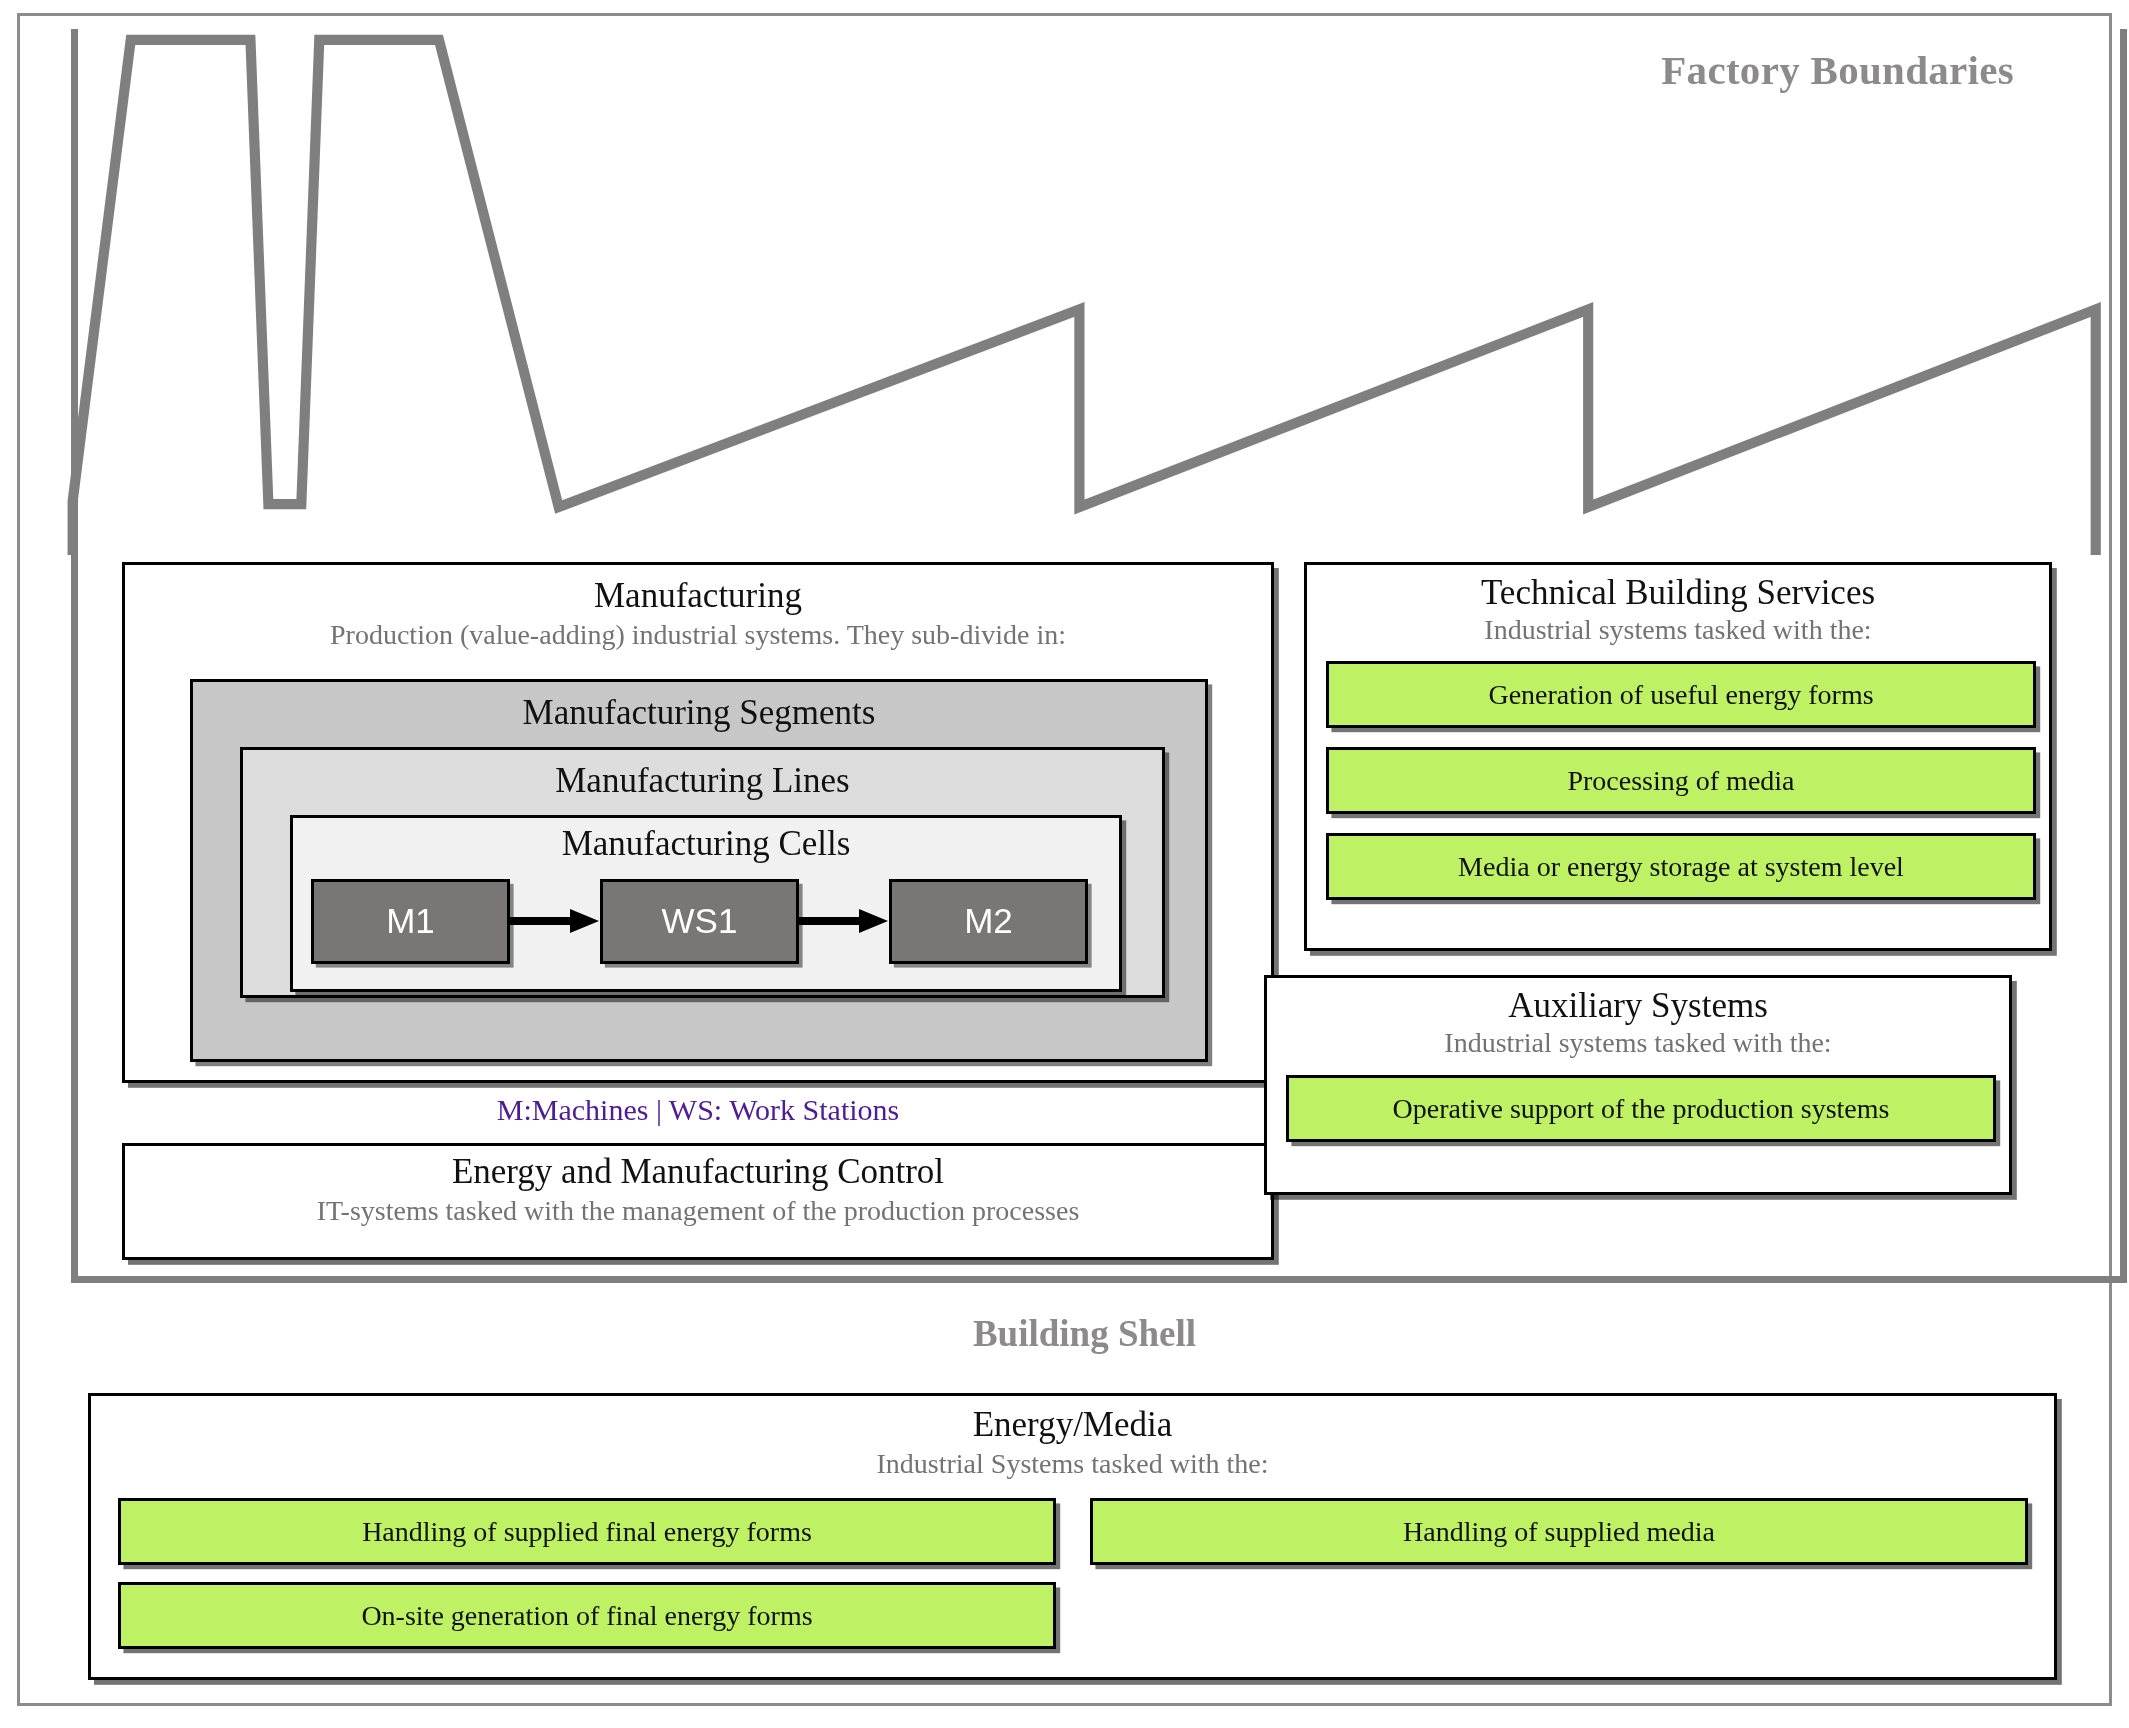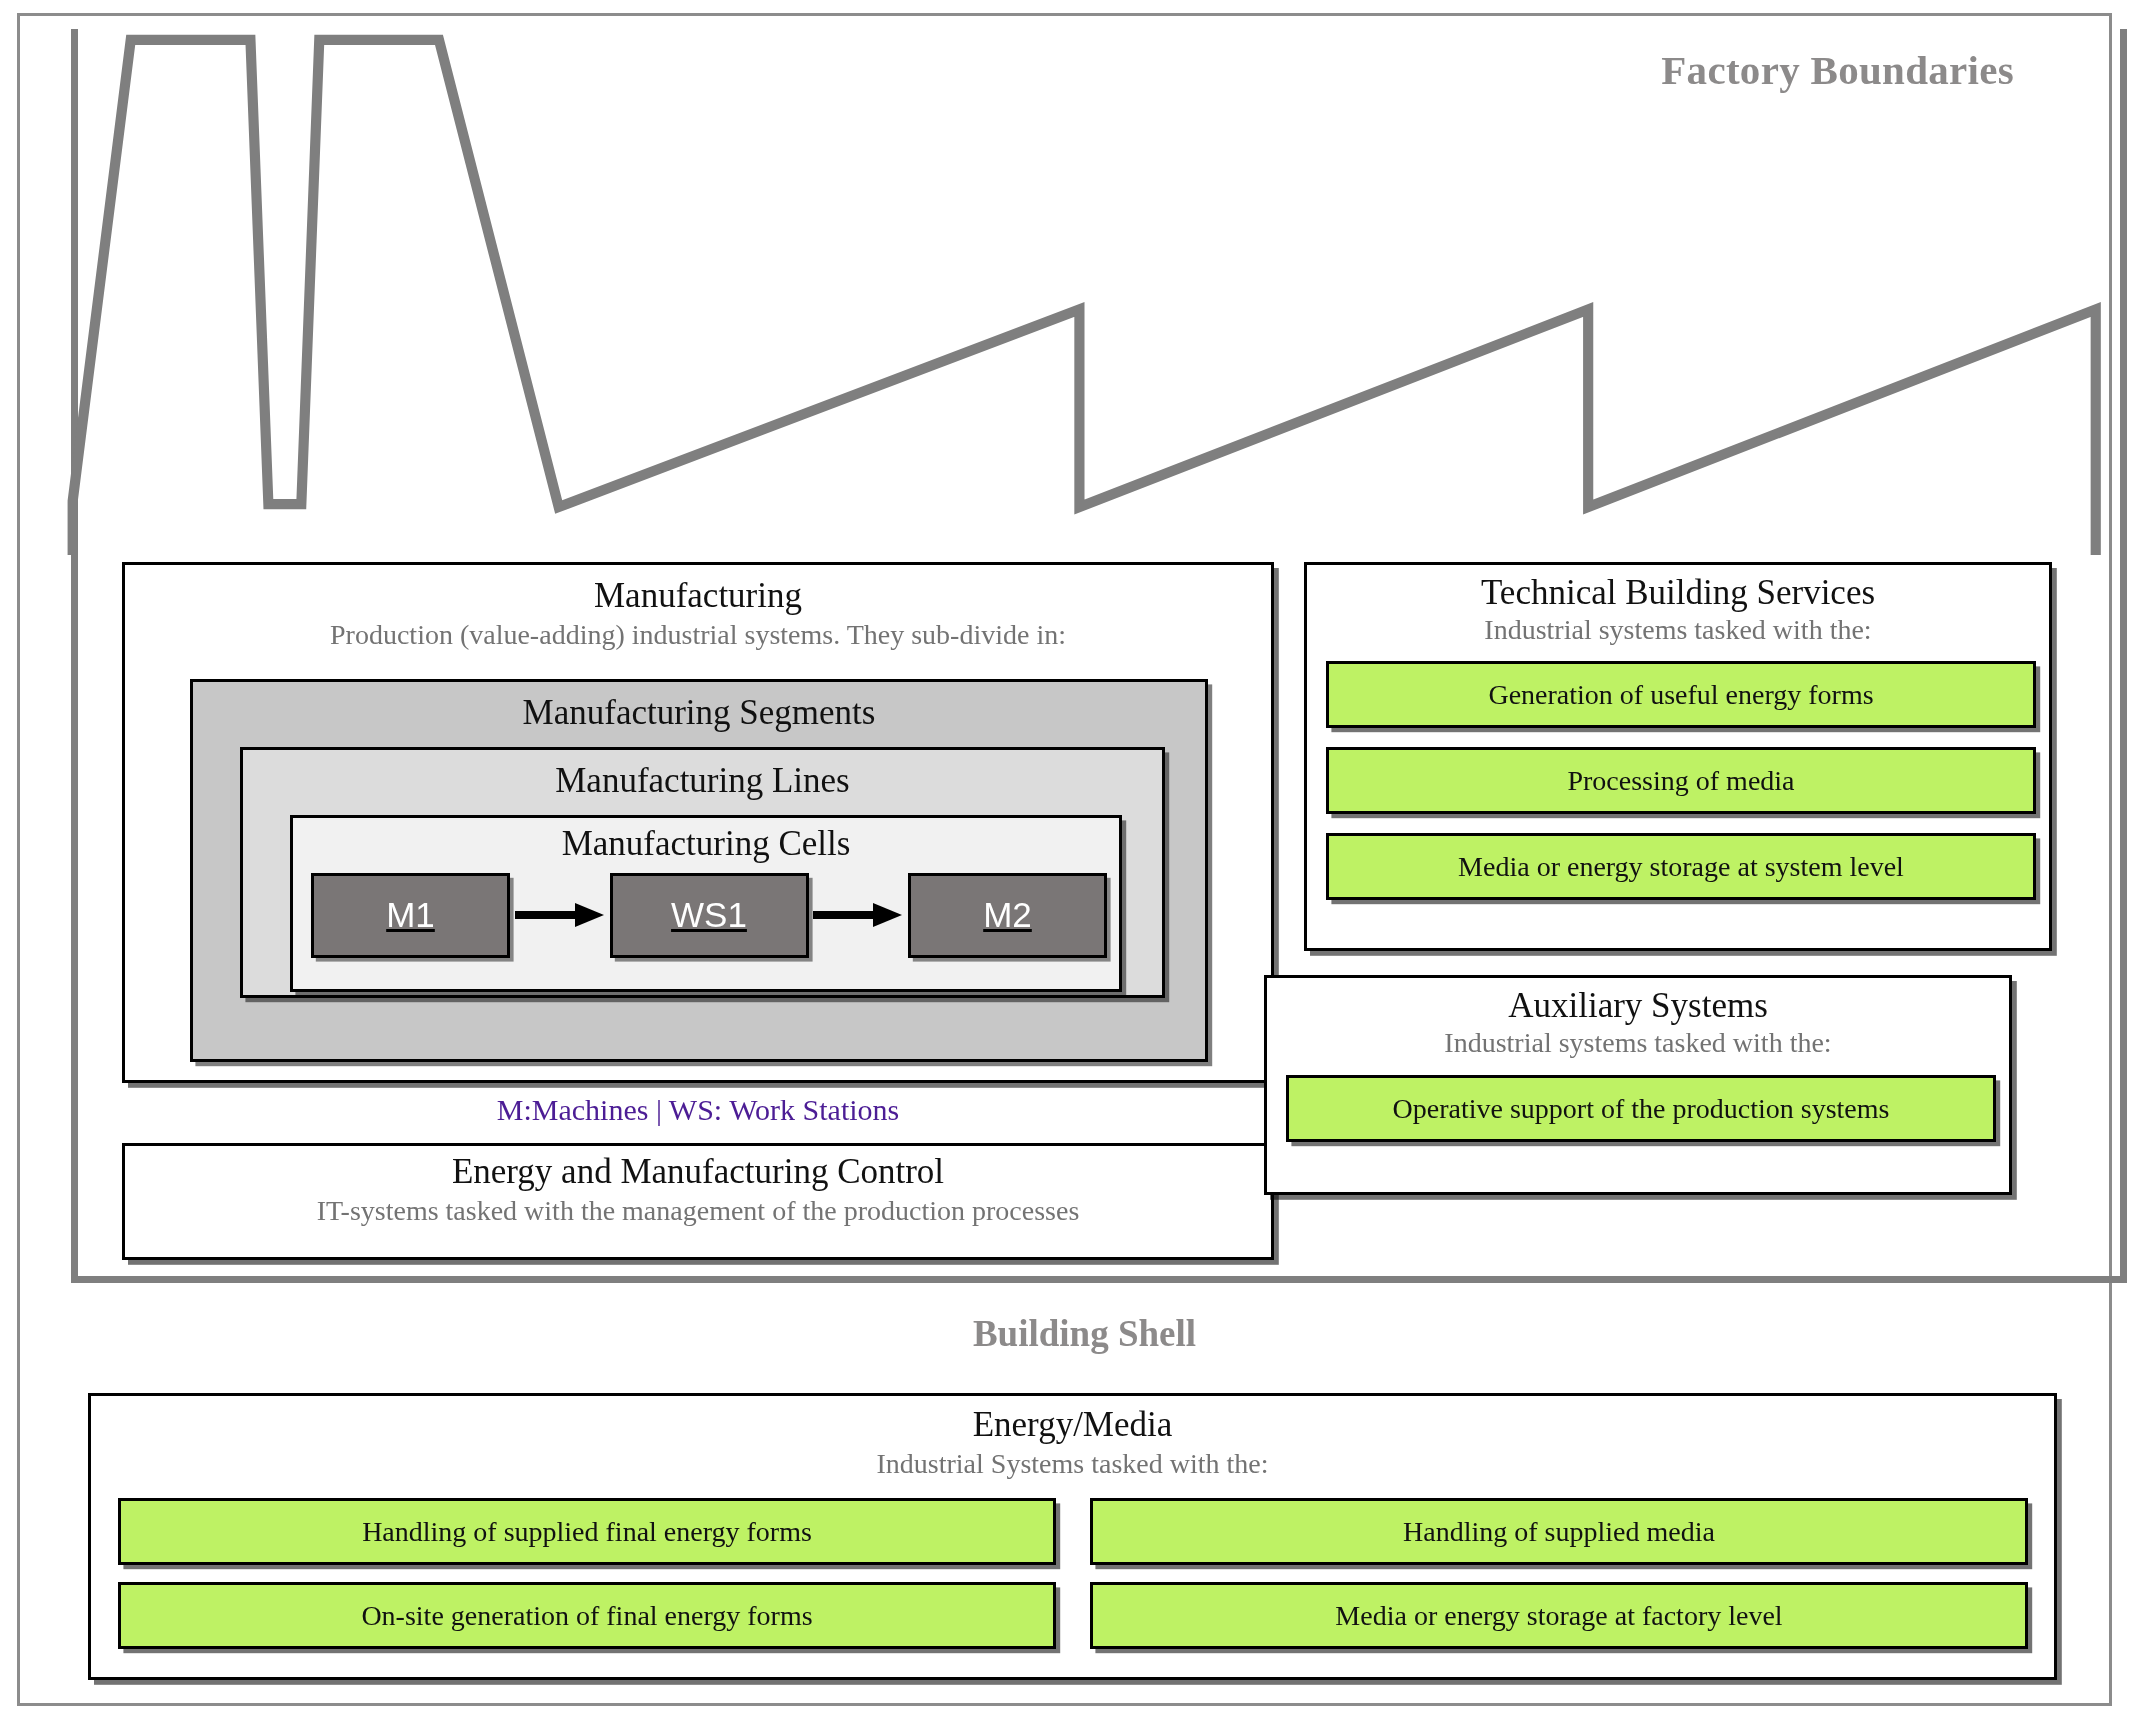--- a/index.html
+++ b/index.html
@@ -59,22 +59,22 @@
   #lines-title{ position:absolute; left:0; top:13px; width:100%; }
 
   #cells-box{
     position:absolute; left:47px; top:65px; width:832px; height:177px;
     border:3px solid #000; background:#f1f1f1; box-sizing:border-box;
     box-shadow:4.8px 4.8px 0 -0.6px rgba(0,0,0,.5);
   }
   #cells-title{ position:absolute; left:0; top:8.4px; width:100%; }
 
   #cells-flow{
-    position:absolute; left:18px; top:49px; width:796px; height:96px;
-    display:flex; align-items:center; justify-content:space-between;text-decoration:underline;
+    position:absolute; left:18px; top:55px; width:796px; height:96px;
+    display:flex; align-items:center; 
   }
   .unitbox{
     width:199px; height:85px; background:#7a7676; border:3px solid #000;
     box-sizing:border-box; display:flex; align-items:center; justify-content:center;
     color:#fff; font-family:"Liberation Sans",sans-serif; font-size:35px;
     box-shadow:4.2px 4.2px 0 -0.6px rgba(0,0,0,.45);
   }
   .flowarrow{ width:90px; height:24px; position:relative; }
   .flowarrow .shaft{
     position:absolute; left:0; top:7.8px; width:63px; height:8.4px; background:#000;
@@ -196,18 +196,17 @@
 
   <div id="building-shell-label">Building Shell</div>
 
   <div id="energy-media-box" class="blkbox">
     <div id="em-title" class="ttl">Energy/Media</div>
     <div id="em-subtitle" class="sub">Industrial Systems tasked with the:</div>
     <div id="em-grid">
       <div class="itembox">Handling of supplied final energy forms</div>
       <div class="itembox">Handling of supplied media</div>
       <div class="itembox">On-site generation of final energy forms</div>
-      <div class="itembox">Media or energy storage at factory level</div>
     </div>
   </div>
 
 </div>
 
 
 </body></html>

